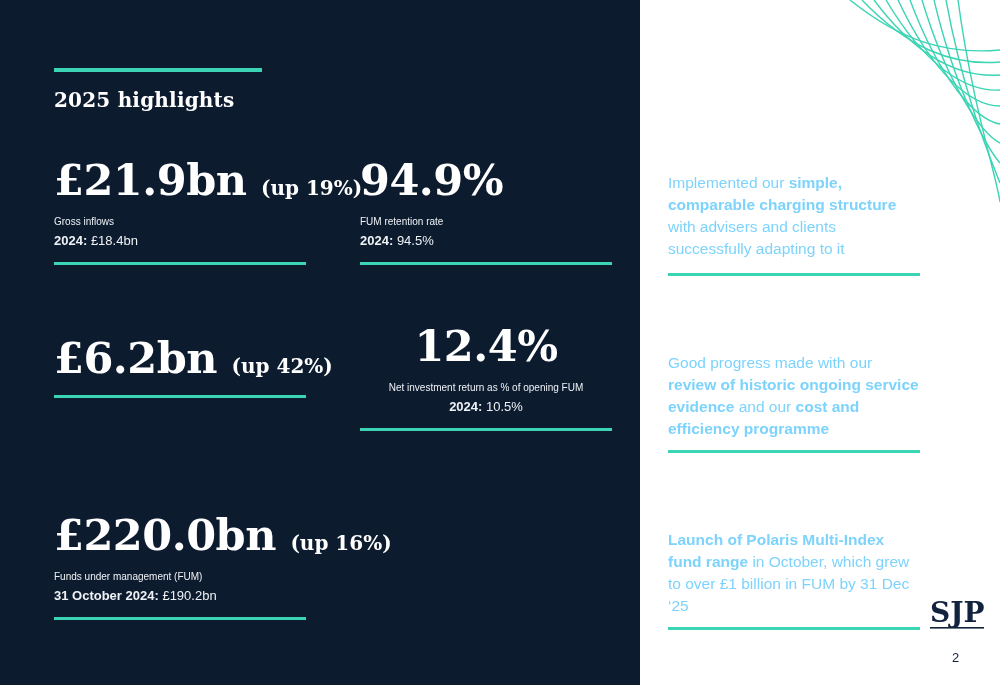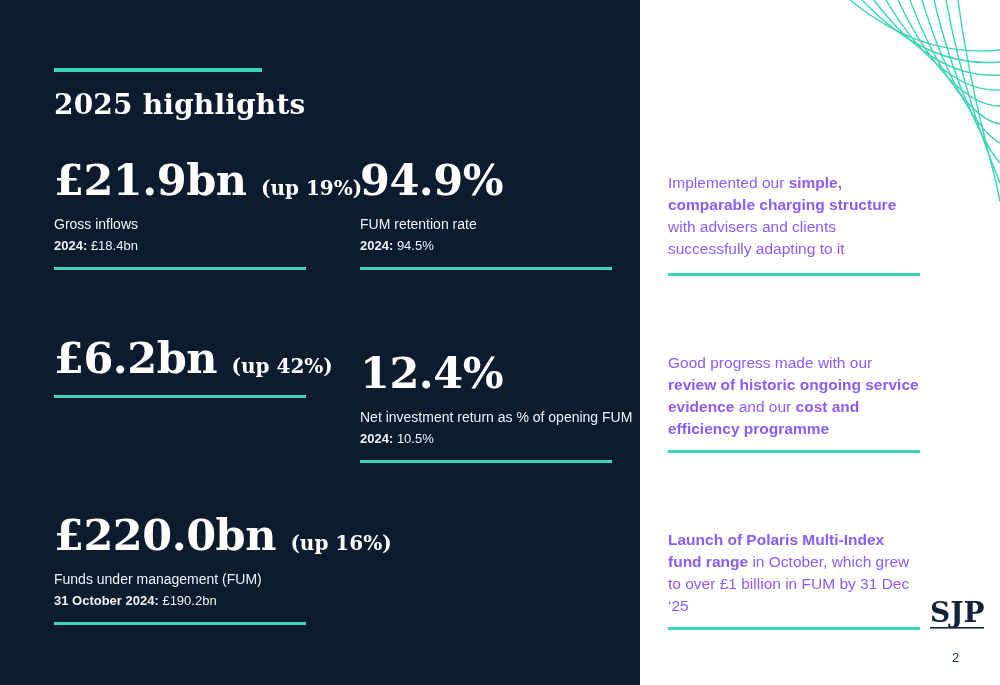--- a/index.html
+++ b/index.html
@@ -39,21 +39,21 @@
   .top-rule {
     position:absolute;
     left:54px; top:68px;
     width:208px; height:4px;
     background:#3bd4b4;
   }
   #title {
     position:absolute;
     left:54px; top:88px;
     font-family:"DejaVu Serif", serif;
-    font-size:28px;
+    font-size:20px;
     font-weight:700;
     letter-spacing:0.2px;
     color:#ffffff;
   }
   
   .stat {
     position:absolute;
     color:#ffffff;
   }
   .stat .value {
@@ -63,21 +63,21 @@
     line-height:1.05;
     letter-spacing:-0.5px;
     white-space:nowrap;
   }
   .stat .value .delta {
     font-size:20px;
     font-weight:700;
     letter-spacing:0;
   }
   .stat .label {
-    font-size:14px;
+    font-size:10px;
     margin-top:13px;
     color:#eef2f6;
     font-weight:400;
     white-space:nowrap;
   }
   .stat .prior {
     font-size:13px;
     margin-top:6px;
     color:#eef2f6;
     white-space:nowrap;
@@ -88,21 +88,21 @@
     width:252px; height:3px;
     background:#3bd4b4;
   }
   .stat.col2 .underline { width:252px; }
 
   
   .note {
     position:absolute;
     left:668px;
     width:252px;
-    color:#8b5cf6;
+    color:#7dd3fc;
     font-size:15.5px;
     line-height:1.42;
   }
   .note b { font-weight:700; }
   .note-rule {
     position:absolute;
     left:668px;
     width:252px; height:3px;
     background:#3bd4b4;
   }
@@ -156,21 +156,21 @@
       <div class="label">FUM retention rate</div>
       <div class="prior"><b>2024:</b> <span>94.5%</span></div>
       <div class="underline"></div>
     </div>
 
     <div class="stat col1" style="left:54px; top:336px;">
       <div class="value"><span>£6.2bn</span> <span class="delta">(up 42%)</span></div>
       <div class="underline"></div>
     </div>
 
-    <div class="stat col2" style="left:360px; top:351px;">
+    <div class="stat col2" style="left:360px; top:324px;text-align:center;">
       <div class="value"><span>12.4%</span> <span class="delta"></span></div>
       <div class="label">Net investment return as % of opening FUM</div>
       <div class="prior"><b>2024:</b> <span>10.5%</span></div>
       <div class="underline"></div>
     </div>
 
     <div class="stat col1" style="left:54px; top:513px;">
       <div class="value"><span>£220.0bn</span> <span class="delta">(up 16%)</span></div>
       <div class="label">Funds under management (FUM)</div>
       <div class="prior"><b>31 October 2024:</b> <span>£190.2bn</span></div>

